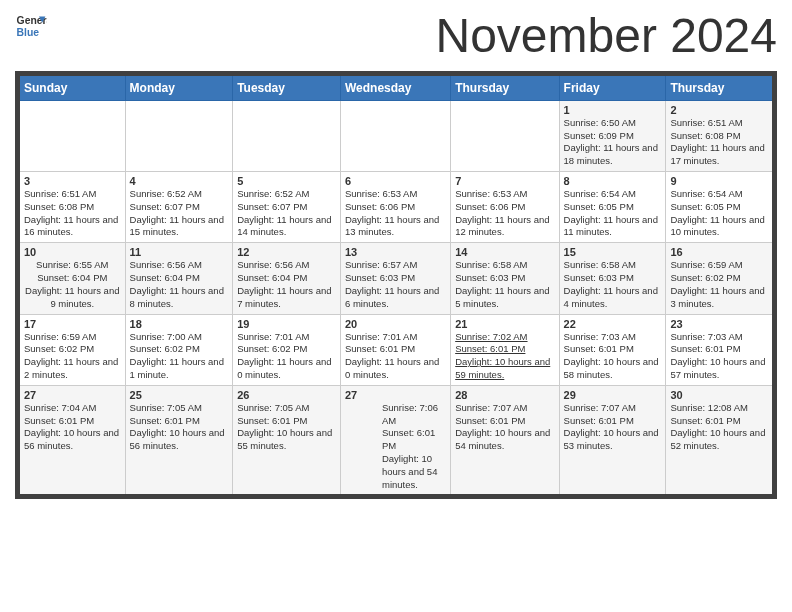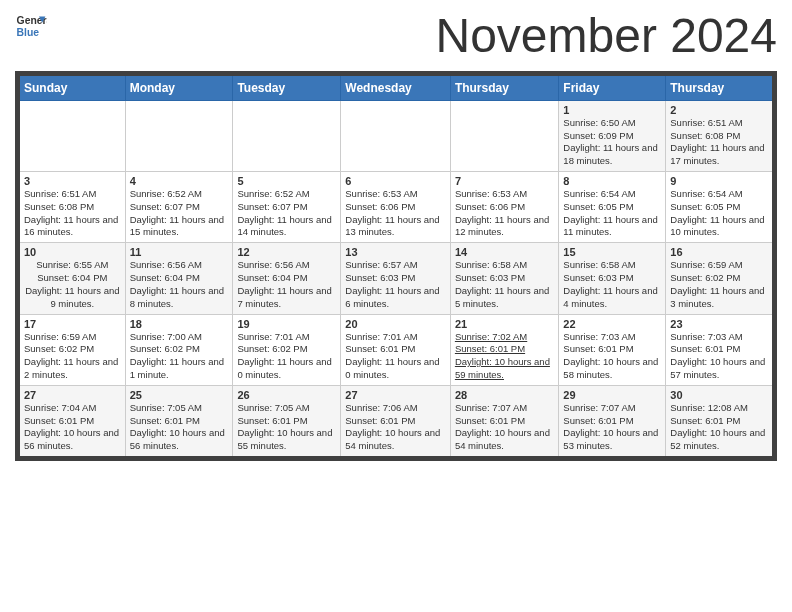--- a/index.html
+++ b/index.html
@@ -284,21 +284,21 @@
 Daylight: 10 hours and 56 minutes.</div>
           </td>
           <td>
             <span class="day-number">26</span>
             <div class="day-info" style="white-space: pre-line;">Sunrise: 7:05 AM
 Sunset: 6:01 PM
 Daylight: 10 hours and 55 minutes.</div>
           </td>
           <td>
             <span class="day-number">27</span>
-            <div class="day-info" style="white-space: pre-line;">Sunrise: 7:06 AM
+            <div class="day-info" style="white-space: pre-line; margin-left: 37px;">Sunrise: 7:06 AM
 Sunset: 6:01 PM
 Daylight: 10 hours and 54 minutes.</div>
           </td>
           <td>
             <span class="day-number">28</span>
             <div class="day-info" style="white-space: pre-line;">Sunrise: 7:07 AM
 Sunset: 6:01 PM
 Daylight: 10 hours and 54 minutes.</div>
           </td>
           <td>

